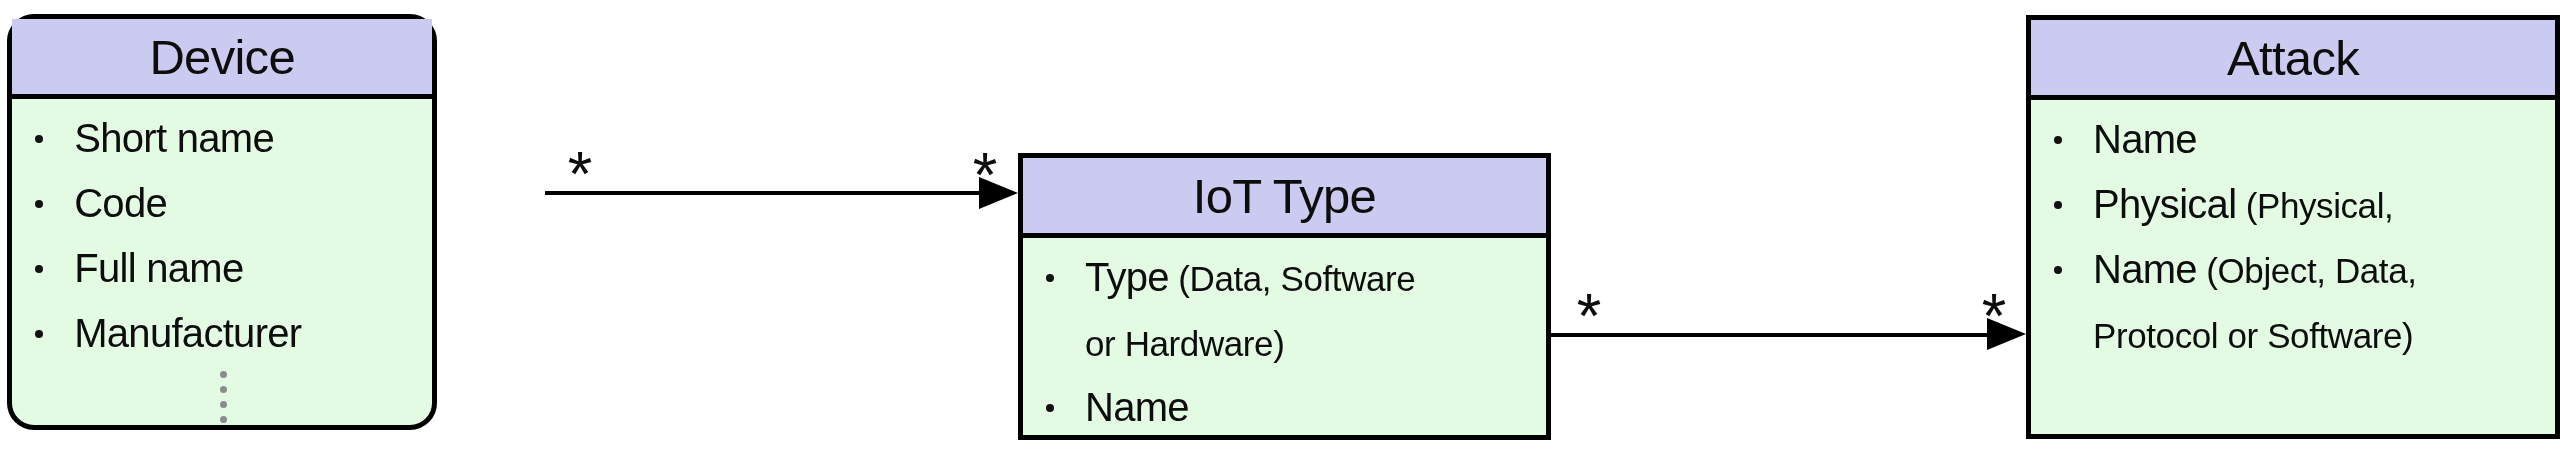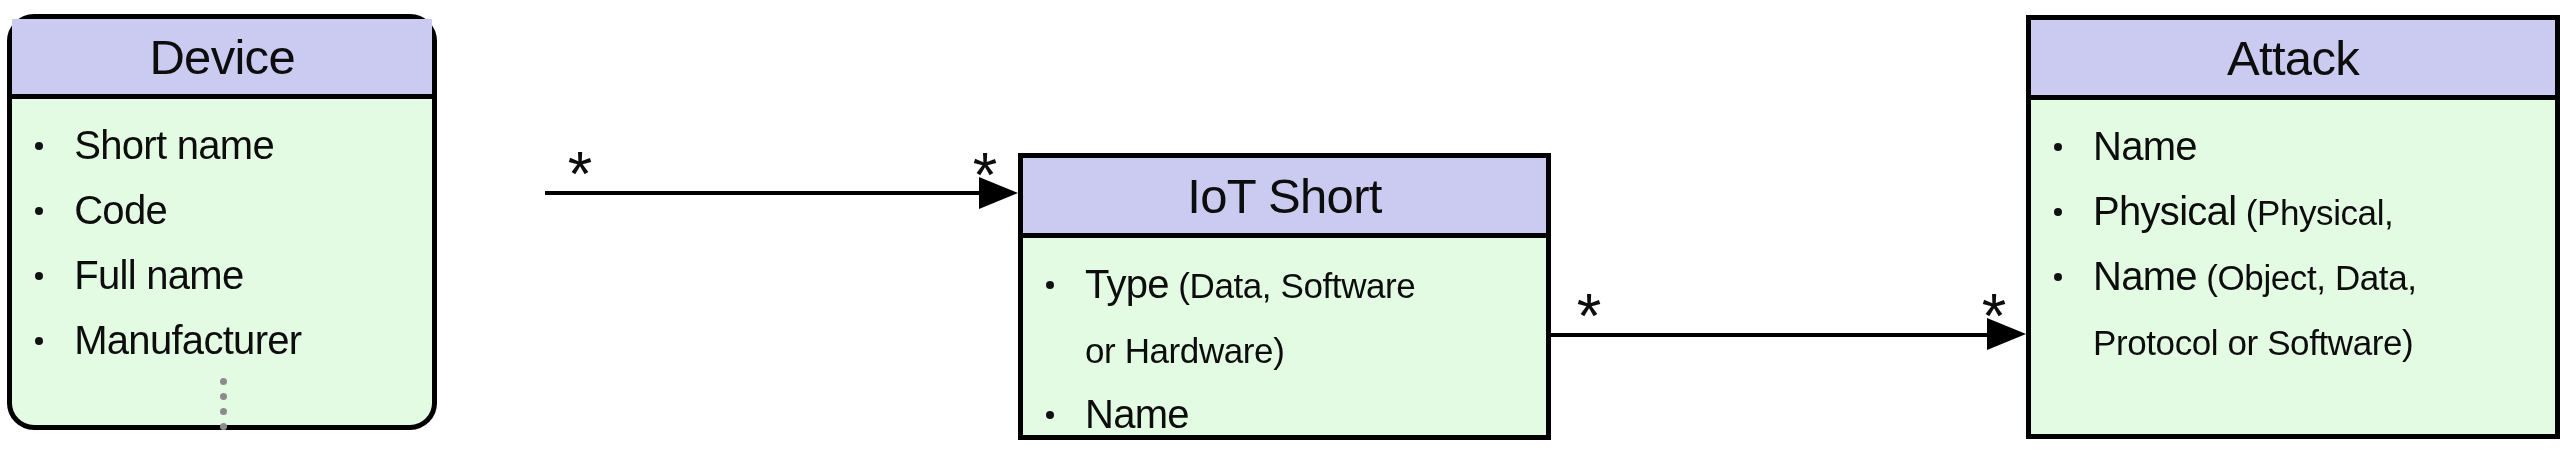--- a/index.html
+++ b/index.html
@@ -24,21 +24,21 @@
     box-sizing: content-box;
     height: 75px;
     border-bottom: 5.8px solid #000000;
     background: #cbcbf2;
     display: flex;
     align-items: center;
     justify-content: center;
     font-size: 49px;
     letter-spacing: -0.7px;
   }
-  .rows { padding: 14px 13px 0 16px; }
+  .rows { padding: 7px 13px 0 16px; }
   .row { height: 65px; display: flex; align-items: center; }
   .row.center { justify-content: center; height: 62px; }
   .bullet-cell { flex: 0 0 46px; width: 46px; display: flex; align-items: center; }
   .dot { width: 8px; height: 8px; border-radius: 50%; background: #111111; margin-left: 7.2px; }
   .txt { font-size: 40px; letter-spacing: -0.7px; white-space: nowrap; }
   .txt .small { font-size: 35px; letter-spacing: -0.4px; }
   .vdots { display: flex; flex-direction: column; align-items: center; gap: 8px; }
   .vdot { width: 7.2px; height: 7.2px; border-radius: 50%; background: #8c8c8c; }
 
   
@@ -112,21 +112,21 @@
             <div class="vdot"></div>
             <div class="vdot"></div>
             <div class="vdot"></div>
           </div>
         </div>
       </div>
   </div>
 
   <div class="entity iot">
     <div class="entity-header">
-      <span>IoT Short</span>
+      <span>IoT Type</span>
     </div>
     <div class="rows">
         <div class="row">
           <span class="bullet-cell">
             <span class="dot"></span>
           </span>
           <span class="txt"><span class="main">Type</span><span class="small"> (Data, Software</span></span>
         </div>
         <div class="row">
           <span class="bullet-cell"></span>

